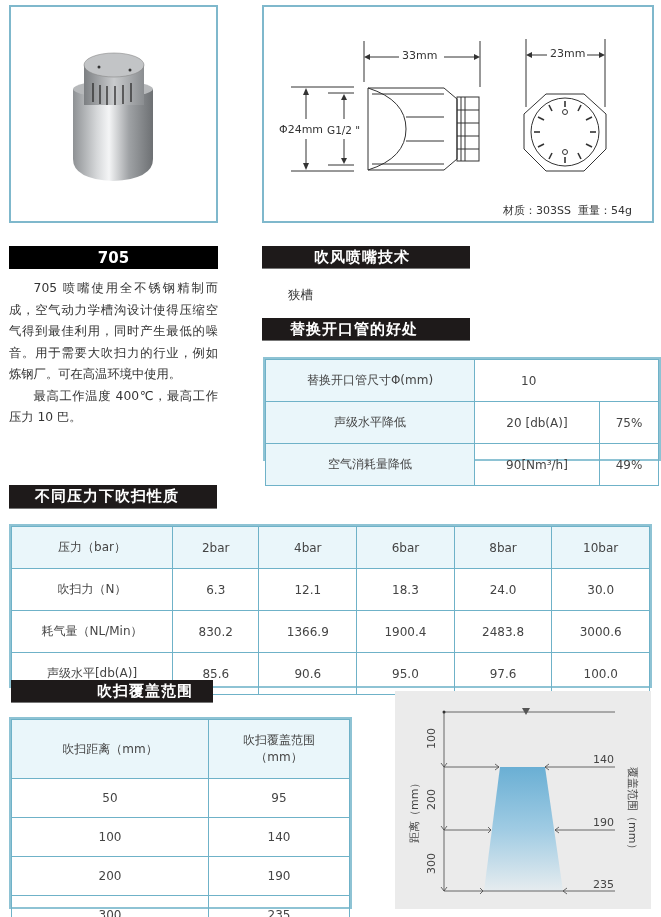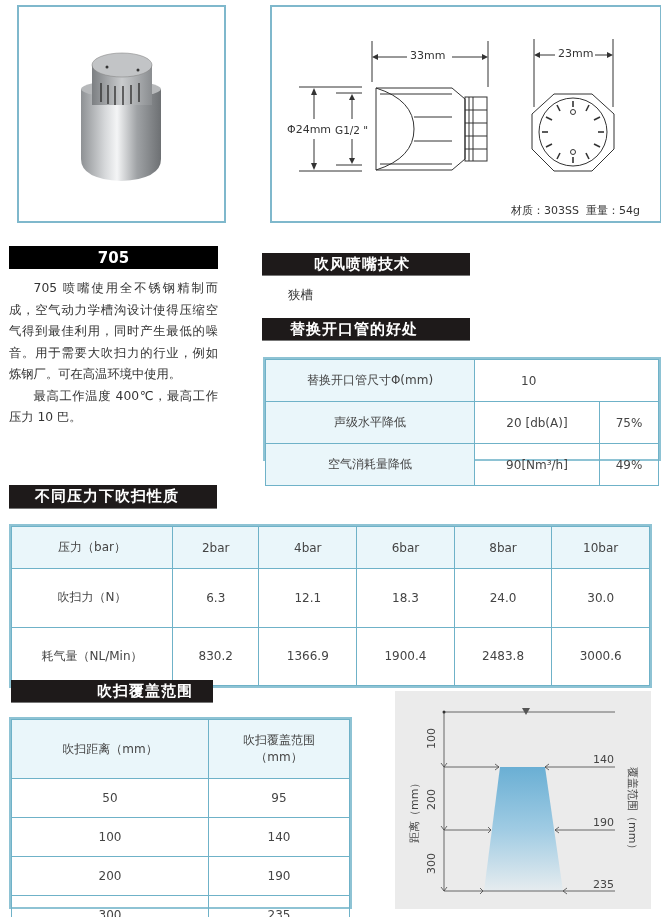--- a/index.html
+++ b/index.html
@@ -1,19 +1,19 @@
 <!DOCTYPE html>
 <html><head>
 <meta charset="utf-8">
 <style>
   html, body { margin:0; padding:0; background:#fff; }
   body { width:661px; height:917px; position:relative; overflow:hidden;
          font-family:"DejaVu Sans", sans-serif; color:#333; }
   .abs { position:absolute; }
-  .frame { border:2px solid #7fb8cc; box-sizing:border-box; background:#fff;margin-left:8px; }
+  .frame { border:2px solid #7fb8cc; box-sizing:border-box; background:#fff; }
   .hdr-black { background:#1e1a1a; color:#fff; font-weight:bold; font-size:15px;
                box-sizing:border-box; border-bottom:1px solid #777; letter-spacing:1px;
                display:flex; align-items:center; }
   .hdr-blue { background:#000000; color:#fff; font-weight:bold; font-size:15px;
               display:flex; align-items:center; justify-content:center; }
   .desc p { margin:0; font-size:12.3px; line-height:21.5px; color:#333; text-align:justify; }
   table { border-collapse:collapse; font-size:12px; color:#444; }
   table td { border:1px solid #6fb2c8; text-align:center; padding:12px; }
   td.lab { background:#eaf6fa; }
   tr.head td { background:#eaf6fa; }
@@ -131,21 +131,21 @@
 
 <div class="abs hdr-blue" style="left:9px; top:246px; width:209px; height:23px;">
   <span>705</span>
 </div>
 
 <div class="abs desc" style="left:9px; top:278px; width:209px;">
   <p style="text-indent:2em;">705 喷嘴使用全不锈钢精制而成，空气动力学槽沟设计使得压缩空气得到最佳利用，同时产生最低的噪音。用于需要大吹扫力的行业，例如炼钢厂。可在高温环境中使用。</p>
   <p style="text-indent:2em;">最高工作温度 400℃，最高工作压力 10 巴。</p>
 </div>
 
-<div class="abs hdr-black" style="left:262px; top:246px; width:208px; height:23px; padding-left:52px;margin-top:7px;">
+<div class="abs hdr-black" style="left:262px; top:246px; width:208px; height:23px; padding-left:52px;">
   <span>吹风喷嘴技术</span>
 </div>
 <span class="abs" style="left:288px; top:287px; font-size:12.5px; color:#333;">狭槽</span>
 
 <div class="abs hdr-black" style="left:262px; top:318px; width:208px; height:23px; padding-left:28px;">
   <span>替换开口管的好处</span>
 </div>
 
 <div class="abs tbl-frame" style="left:263px; top:357px; width:398px; height:104px;">
   <table style="width:100%; height:100%;">
@@ -191,20 +191,28 @@
       <td>24.0</td>
       <td>30.0</td>
     </tr>
     <tr>
       <td>耗气量（NL/Min）</td>
       <td>830.2</td>
       <td>1366.9</td>
       <td>1900.4</td>
       <td>2483.8</td>
       <td>3000.6</td>
+    </tr>
+    <tr>
+      <td>声级水平[db(A)]</td>
+      <td>85.6</td>
+      <td>90.6</td>
+      <td>95.0</td>
+      <td>97.6</td>
+      <td>100.0</td>
     </tr>
   </tbody>
     </table>
 </div>
 
 <div class="abs hdr-black" style="left:11px; top:680px; width:202px; height:23px; padding-left:86px;">
   <span>吹扫覆盖范围</span>
 </div>
 
 <div class="abs tbl-frame" style="left:9px; top:717px; width:343px; height:192px;">

